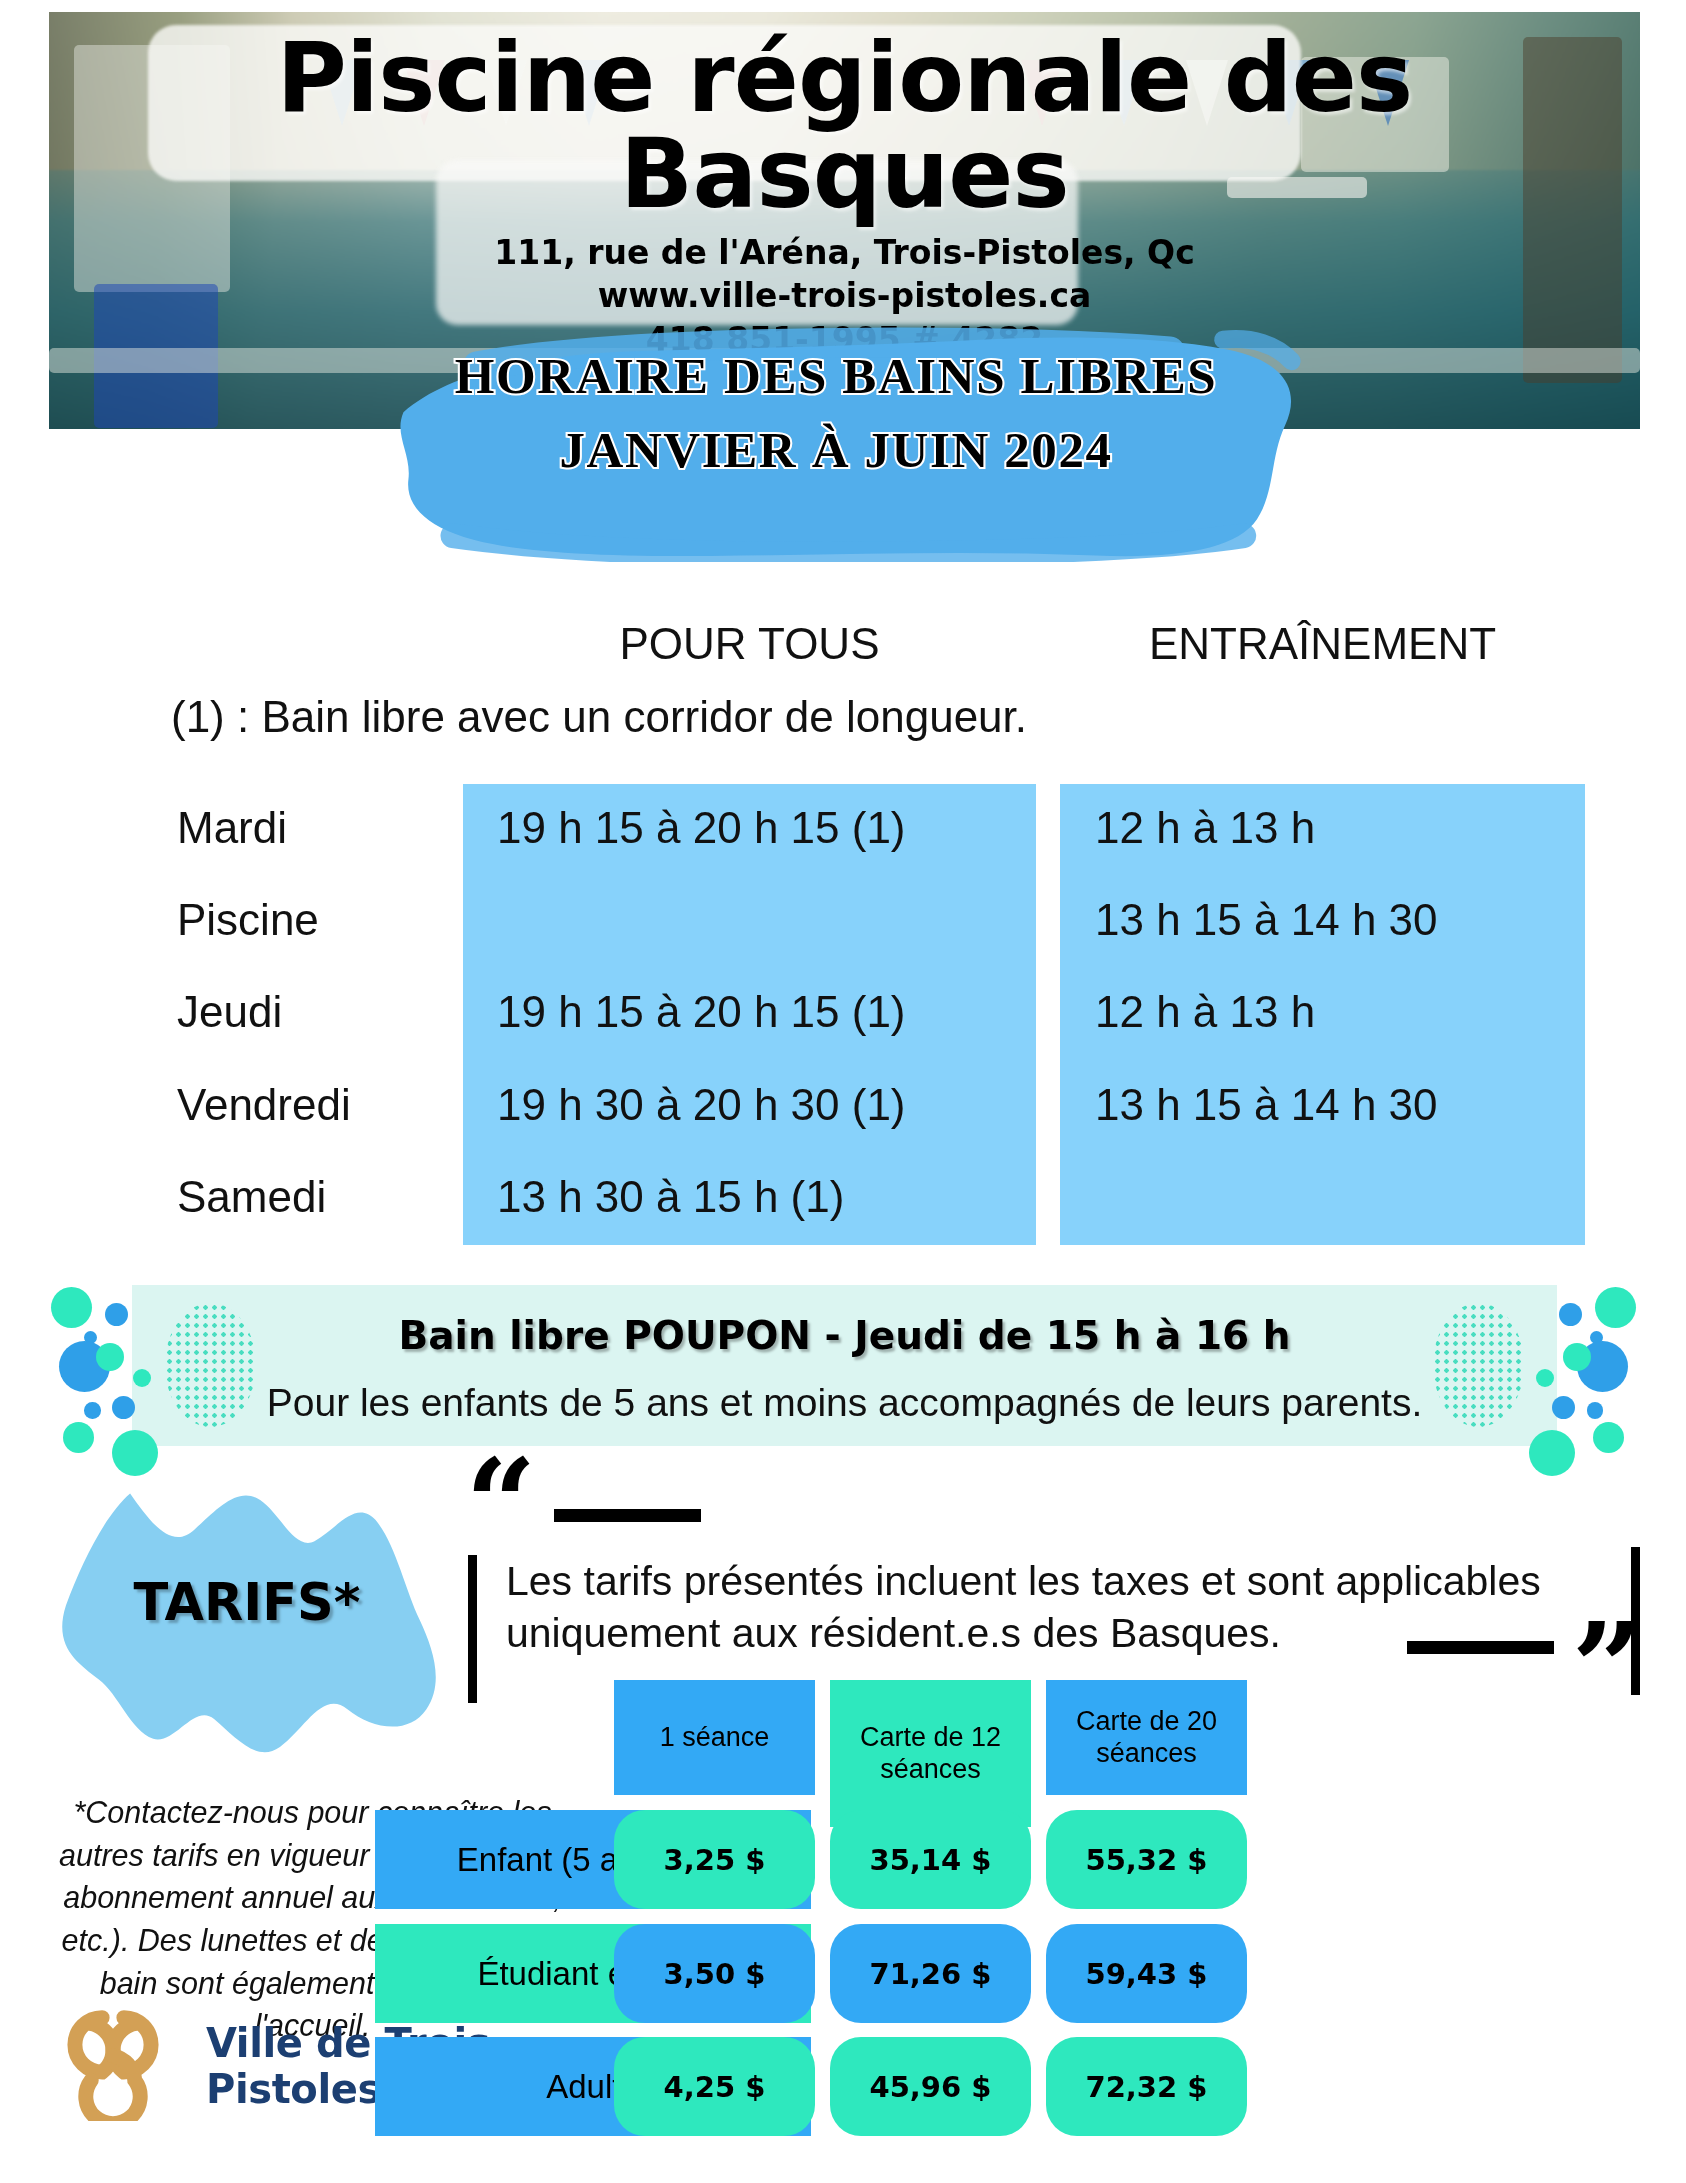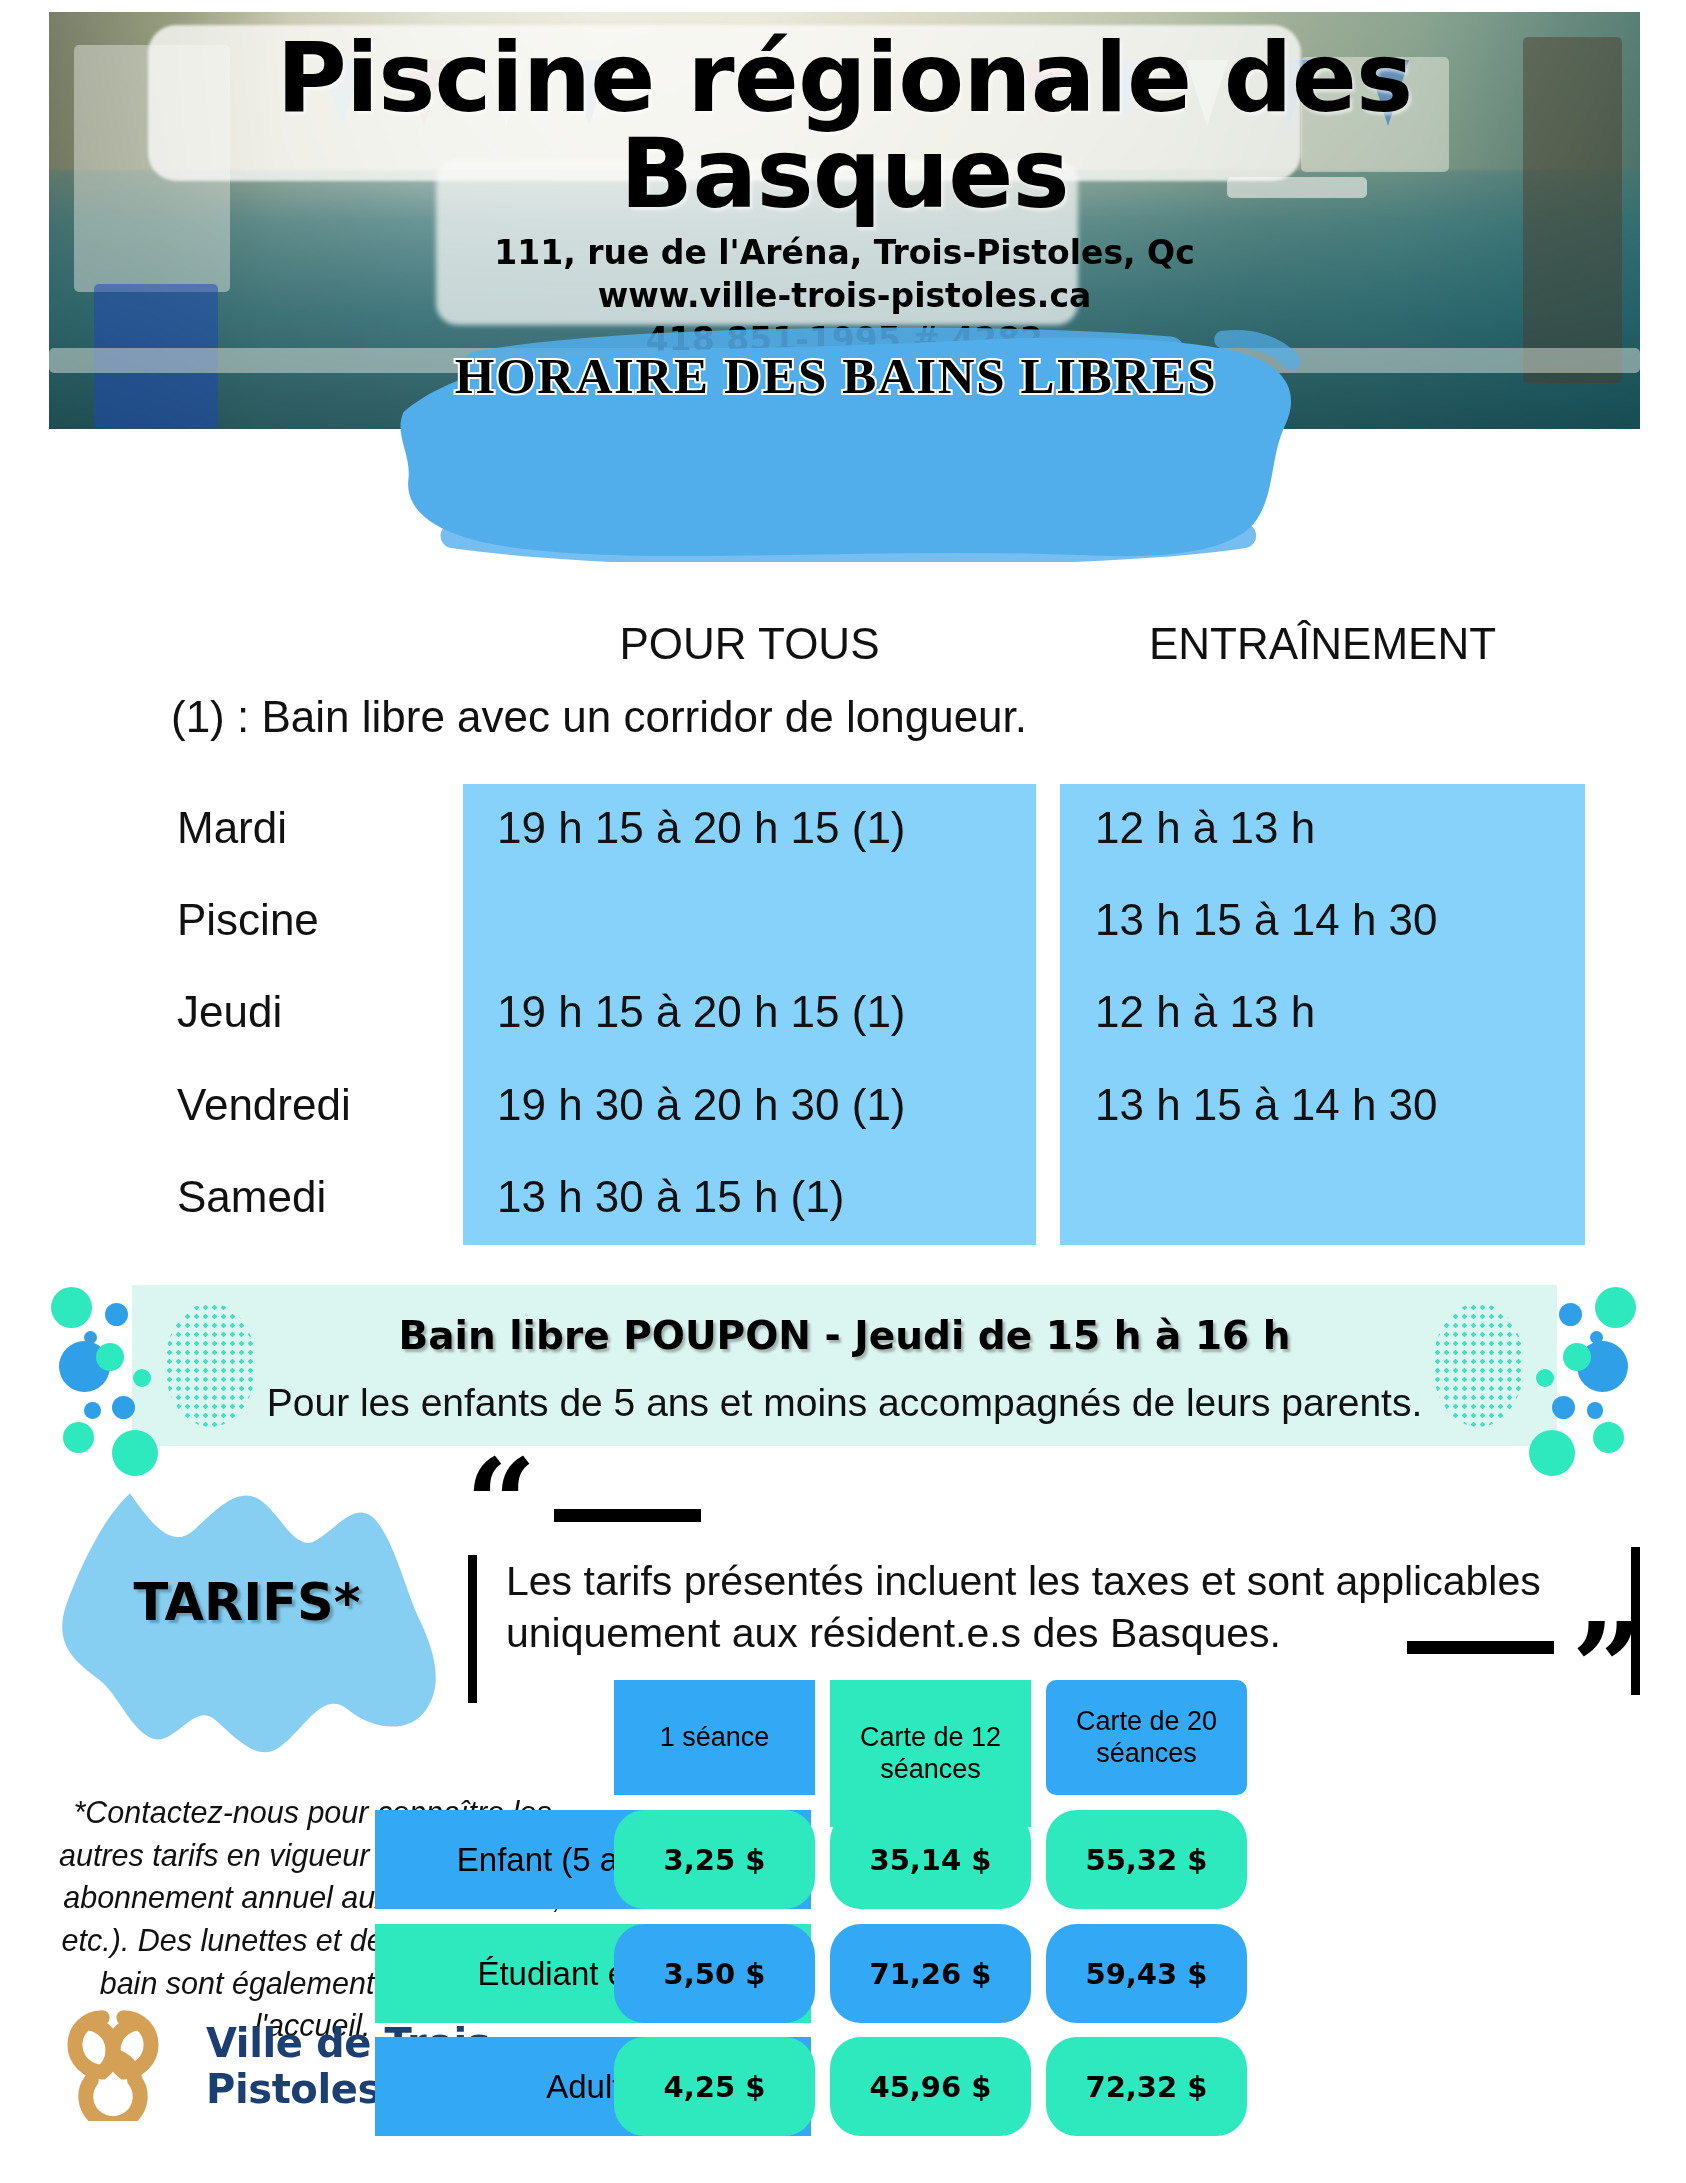--- a/index.html
+++ b/index.html
@@ -283,20 +283,21 @@
                C880,24 990,28 1060,42 C1130,56 1150,92 1130,134
                C1112,172 1118,214 1096,248 C1072,284 1002,296 900,292
                C760,286 620,290 470,292 C350,294 240,292 168,278
                C96,264 62,236 66,200 C70,168 48,146 60,118 Z" fill="#52AEEB"></path>
       <path d="M150,62 C260,42 420,36 560,34 C700,32 860,34 990,44" stroke="#52AEEB" stroke-width="36" fill="none" stroke-linecap="round" opacity=".85"></path>
       <path d="M120,268 C260,288 460,292 660,290 C840,288 990,282 1080,268" stroke="#52AEEB" stroke-width="30" fill="none" stroke-linecap="round" opacity=".8"></path>
       <path d="M1055,30 C1090,26 1120,36 1138,56" stroke="#52AEEB" stroke-width="22" fill="none" stroke-linecap="round" opacity=".7"></path>
     </svg>
     <div class="banner-text">
       <div class="banner-line">HORAIRE DES BAINS LIBRES</div>
+      <div class="banner-line">JANVIER À JUIN 2024</div>
     </div>
   </div>
 
   <div class="col-heads">
     <div class="col-head pt">POUR TOUS</div>
     <div class="col-head ent">ENTRAÎNEMENT</div>
   </div>
 
   <div class="note-line">(1) : Bain libre avec un corridor de longueur.</div>
 
@@ -400,21 +401,21 @@
         <path d="M34,70 A20,20 0 1 0 66,70 A20,20 0 0 0 50,52"></path>
       </g>
     </svg>
     <div class="logo-text">Ville de Trois-Pistoles</div>
   </div>
 
   <div class="ptable">
 
     <div class="pcell phead" style="left:0px;   top:0px;   width:201px; height:115px; background:#33A9F5;">1 séance</div>
     <div class="pcell phead" style="left:216px; top:0px;   width:201px; height:147px; background:#2EE8BE;">Carte de 12 séances</div>
-    <div class="pcell phead" style="left:432px; top:0px;   width:201px; height:115px; background:#33A9F5;border-radius:10px;">Carte de 20 séances</div>
+    <div class="pcell phead" style="left:432px; top:0px;   width:201px; height:115px; background:#33A9F5;">Carte de 20 séances</div>
 
     <div class="pcell prow-label" style="left:-239px; top:130px; width:436px; height:99px; background:#33A9F5;">Enfant (5 ans et +)</div>
     <div class="pcell pval" style="left:0px;   top:130px; width:201px; height:99px; background:#2EE8BE;">3,25 $</div>
     <div class="pcell pval" style="left:216px; top:130px; width:201px; height:99px; background:#2EE8BE;">35,14 $</div>
     <div class="pcell pval" style="left:432px; top:130px; width:201px; height:99px; background:#2EE8BE;">55,32 $</div>
 
     <div class="pcell prow-label" style="left:-239px; top:244px; width:436px; height:99px; background:#2EE8BE;">Étudiant et aîné</div>
     <div class="pcell pval" style="left:0px;   top:244px; width:201px; height:99px; background:#33A9F5;">3,50 $</div>
     <div class="pcell pval" style="left:216px; top:244px; width:201px; height:99px; background:#33A9F5;">71,26 $</div>
     <div class="pcell pval" style="left:432px; top:244px; width:201px; height:99px; background:#33A9F5;">59,43 $</div>

